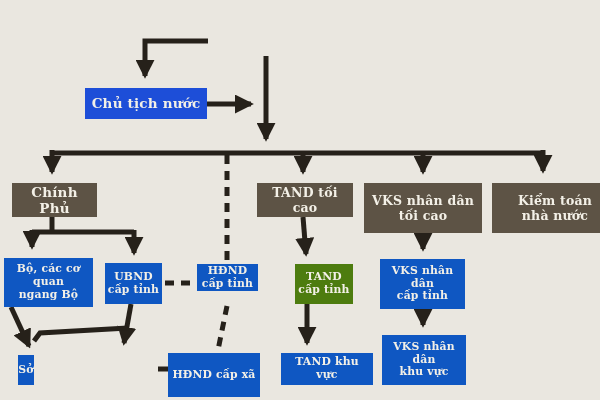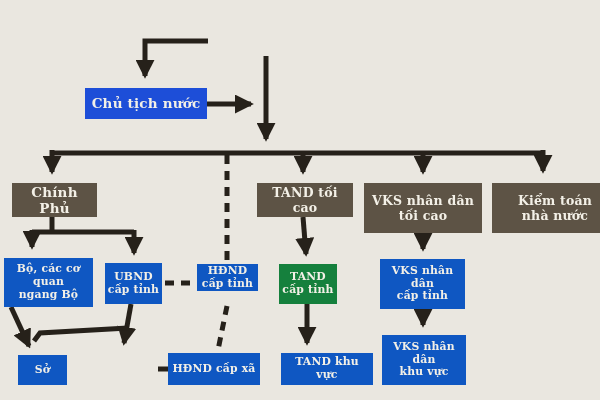--- a/index.html
+++ b/index.html
@@ -30,23 +30,23 @@
   .n-chu-tich-nuoc {left:85px; top:88px; width:122px;height:31px;}
   .n-chinh-phu     {left:12px; top:183px;width:85px; height:34px;text-align:center;}
   .n-tand-toi-cao  {left:257px;top:183px;width:96px; height:34px;}
   .n-vks-toi-cao   {left:364px;top:183px;width:118px;height:50px;}
   .n-kiem-toan     {left:492px;top:183px;width:126px;height:50px;}
   .n-bo            {left:4px;  top:258px;width:89px; height:49px;}
   .n-ubnd-tinh     {left:105px;top:263px;width:57px; height:41px;}
   .n-hdnd-tinh     {left:197px;top:264px;width:61px; height:27px;}
   .n-tand-tinh     {left:279px;top:264px;width:58px; height:40px;}
   .n-vks-tinh      {left:380px;top:259px;width:85px; height:50px;}
-  .n-so            {left:18px; top:355px;width:49px; height:30px;}
+  .n-so            {left:18px; top:355px;width:16px; height:30px;}
   .n-ubnd-xa       {left:82px; top:353px;width:76px; height:32px;}
-  .n-hdnd-xa       {left:168px;top:353px;width:92px; height:32px;}
+  .n-hdnd-xa       {left:168px;top:353px;width:92px; height:44px;}
   .n-tand-khu-vuc  {left:281px;top:353px;width:92px; height:32px;}
   .n-vks-khu-vuc   {left:382px;top:335px;width:84px; height:50px;}
 </style>
 </head>
 <body>
 
 <div class="stage" style="background: rgb(234, 231, 224);">
 
   <svg class="edges" viewBox="0 0 600 400">
     <defs>
@@ -100,21 +100,21 @@
   <div class="node fs13 n-vks-toi-cao" style="background: rgb(93, 83, 69); color: rgb(243, 240, 231);">VKS nhân dân
 tối cao</div>
   <div class="node fs13 n-kiem-toan" style="background: rgb(93, 83, 69); color: rgb(243, 240, 231);">Kiểm toán
 nhà nước</div>
   <div class="node fs11 n-bo" style="background: rgb(15, 87, 194); color: rgb(243, 240, 231);">Bộ, các cơ quan
 ngang Bộ</div>
   <div class="node fs11 n-ubnd-tinh" style="background: rgb(15, 87, 194); color: rgb(243, 240, 231);">UBND
 cấp tỉnh</div>
   <div class="node fs11 n-hdnd-tinh" style="background: rgb(15, 87, 194); color: rgb(243, 240, 231);">HĐND
 cấp tỉnh</div>
-  <div class="node fs11 n-tand-tinh" style="background: #15803d; color: rgb(243, 240, 231);">TAND
+  <div class="node fs11 n-tand-tinh" style="background: #4d7c0f; color: rgb(243, 240, 231); margin-left: 16px;">TAND
 cấp tỉnh</div>
   <div class="node fs11 n-vks-tinh" style="background: rgb(15, 87, 194); color: rgb(243, 240, 231);">VKS nhân dân
 cấp tỉnh</div>
   <div class="node fs11 n-so" style="background: rgb(15, 87, 194); color: rgb(243, 240, 231);">Sở</div>
   <div class="node fs11 n-hdnd-xa" style="background: rgb(15, 87, 194); color: rgb(243, 240, 231);">HĐND cấp xã</div>
   <div class="node fs11 n-tand-khu-vuc" style="background: rgb(15, 87, 194); color: rgb(243, 240, 231);">TAND khu vực</div>
   <div class="node fs11 n-vks-khu-vuc" style="background: rgb(15, 87, 194); color: rgb(243, 240, 231);">VKS nhân dân
 khu vực</div>
 </div>
 

